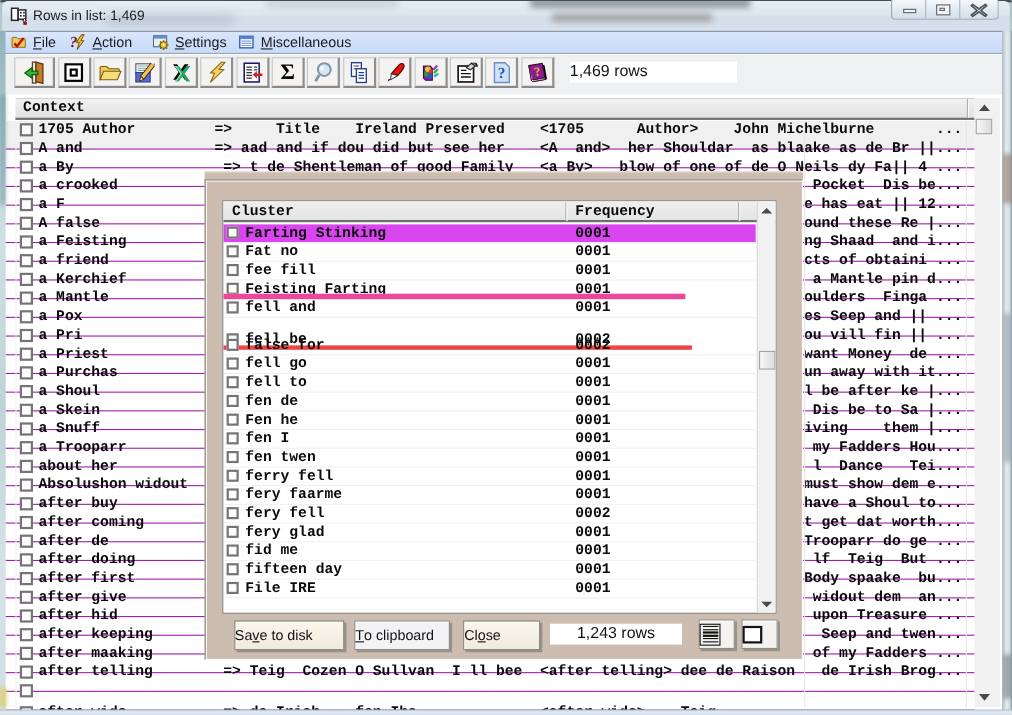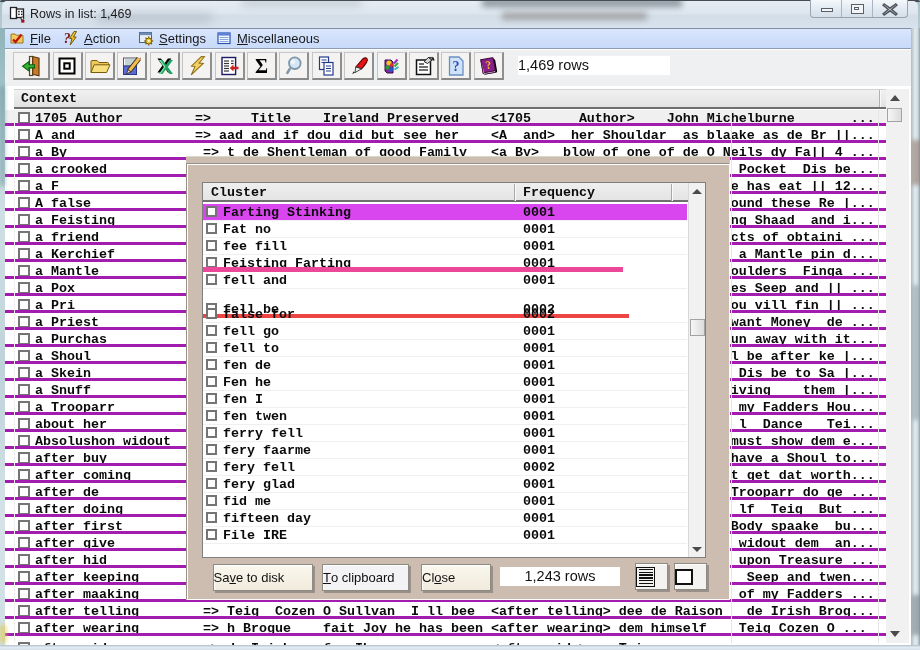--- a/index.html
+++ b/index.html
@@ -1,19 +1,19 @@
 <!DOCTYPE html>
 <html><head><meta charset="utf-8"><style>
 *{margin:0;padding:0;box-sizing:border-box}
 html,body{width:920px;height:650px;overflow:hidden}
 body{font-family:"Liberation Sans",sans-serif;position:relative;background:#fff}
 .abs{position:absolute}
 .mono{font-family:"Liberation Mono",monospace;font-weight:700;font-size:13.33px;color:#0a0a0a;white-space:pre}
 .cb{position:absolute;width:12px;height:12px;border:2px solid #747474;background:#fdfdfd}
-.row{position:absolute;left:5px;width:881px;height:16px;border-bottom:3px solid #a21caf;overflow:hidden}
+.row{position:absolute;left:5px;width:881px;height:26px;border-bottom:1px solid #a21caf;overflow:hidden}
 .tbtn{position:absolute;top:52px;height:28px;background:#f4f3f1;border-top:1px solid #c8c8c8;border-left:1px solid #c4c4c4;border-right:2px solid #8f8f8f;border-bottom:2px solid #898989;display:flex;align-items:center;justify-content:center}
 .dbtn{position:absolute;height:27px;border:1px solid #8d8a81;background:linear-gradient(180deg,#faf7ee,#f1ebdc);box-shadow:2px 2px 0 #999189, inset 1px 1px 0 #fff;display:flex;align-items:center;font-size:13px;color:#111}
 .menuitem{display:inline-flex;align-items:center;gap:5px;font-size:13px;color:#1a1a1a}
 .vline{position:absolute;width:1px;background:#e6e6e6}
 .thumb{position:absolute;background:linear-gradient(90deg,#f6f6f6,#dcdcdc);border:1px solid #a3a3a3}
 .arrow-up{width:0;height:0;border-left:6px solid transparent;border-right:6px solid transparent;border-bottom:6px solid #4a4a4a;position:absolute}
 .arrow-dn{width:0;height:0;border-left:6px solid transparent;border-right:6px solid transparent;border-top:6px solid #4a4a4a;position:absolute}
 </style></head><body>
 <div class="abs" style="left:0;top:0;width:920px;height:650px;background:linear-gradient(180deg,#adc3c9 0%,#c2d4d9 10%,#d7e3e7 30%,#cddde2 60%,#d9e5e9 100%)"></div>
 <div class="abs" style="left:0;top:0;width:920px;height:2px;background:#454c54;border-radius:6px 6px 0 0"></div>
@@ -341,21 +341,20 @@
 <div class="row" style="top:586px;">
     <div class="cb" style="left:12.5px;top:1.5px"></div>
     <div class="abs mono" style="left:30px;top:1px;line-height:15px">after maaking                                                                           of my Fadders ...</div>
   </div>
 <div class="row" style="top:603px;">
     <div class="cb" style="left:12.5px;top:1.5px"></div>
     <div class="abs mono" style="left:30px;top:1px;line-height:15px">after telling        =&gt; Teig  Cozen O Sullvan  I ll bee  &lt;after telling&gt; dee de Raison   de Irish Brog...</div>
   </div>
 <div class="row" style="top:620px;">
     <div class="cb" style="left:12.5px;top:1.5px"></div>
-    <div class="abs mono" style="left:30px;top:1px;line-height:15px">after wearing        =&gt; h Brogue    fait Joy he has been &lt;after wearing&gt; dem himself    Teig Cozen O ...</div>
   </div>
 <div class="row" style="top:640px;">
     <div class="cb" style="left:12.5px;top:1.5px"></div>
     <div class="abs mono" style="left:30px;top:1px;line-height:15px">after wido           =&gt; de Irish    fen Iha              &lt;after wido&gt;    Teig</div>
   </div>
 <div class="vline" style="left:14px;top:110px;height:533px;background:#f0f0f0"></div>
 <div class="vline" style="left:731px;top:110px;height:533px"></div>
 <div class="vline" style="left:878px;top:110px;height:533px"></div>
 <div class="abs" style="left:886px;top:89px;width:23px;height:554px;background:#f1f1f1"></div>
 <div class="arrow-up" style="left:890px;top:95px;border-left-width:5.5px;border-right-width:5.5px;border-bottom-width:6px"></div>

